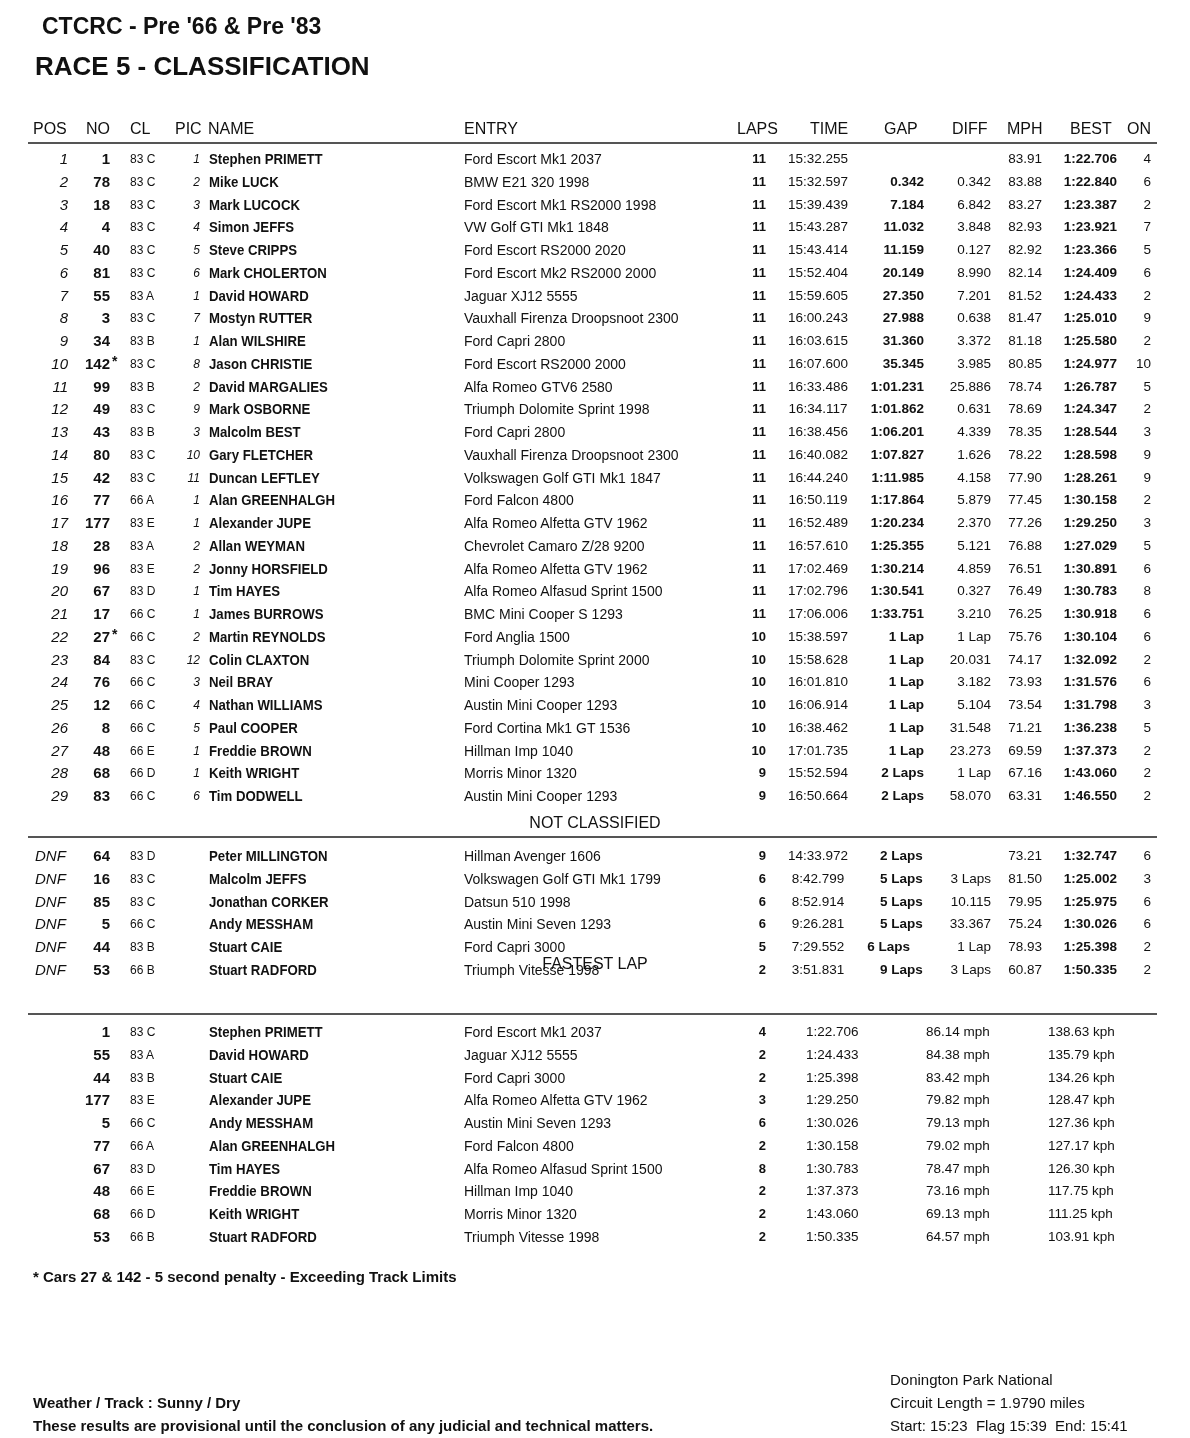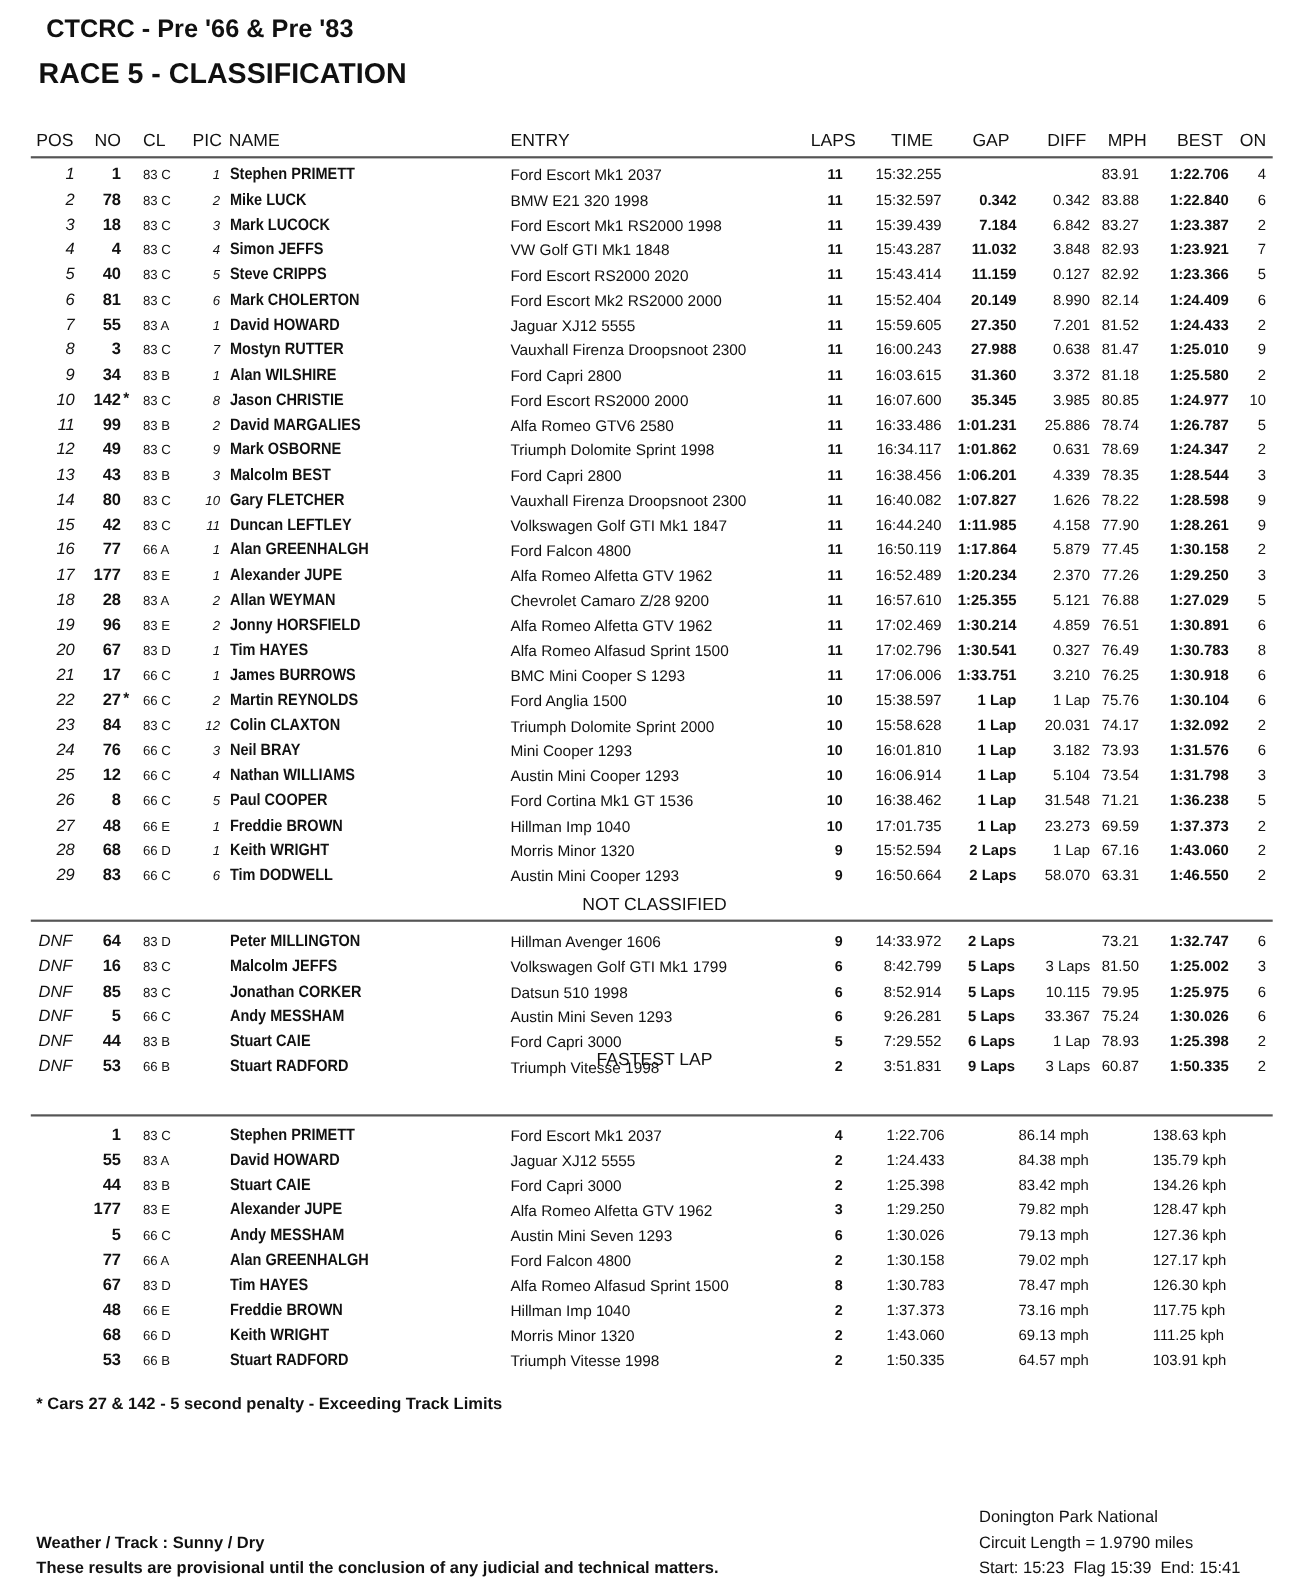--- a/index.html
+++ b/index.html
@@ -17,24 +17,24 @@
 
   .c-pos  { left: 20px;  width: 48px; text-align: right; font-style: italic; font-size: 15px; }
   .c-dnf  { left: 35px;  width: 40px; text-align: left; font-style: italic; font-size: 15px; }
   .c-no   { left: 75px;  width: 35px; text-align: right; font-weight: bold; font-size: 15px; }
   .c-pen  { left: 112px; width: 10px; font-weight: bold; font-size: 14px; top: -3px !important; }
   .c-cl   { left: 130px; width: 40px; font-size: 12px; }
   .c-pic  { left: 170px; width: 30px; text-align: right; font-style: italic; font-size: 12px; }
   .c-name { left: 209px; font-weight: bold; font-size: 15px; transform: scaleX(0.88); transform-origin: left center; }
   .c-entry{ left: 464px; font-size: 14px; }
   .c-laps { left: 730px; width: 36px; text-align: right; font-weight: bold; font-size: 13px; }
-  .c-time { left: 780px; width: 76px; text-align: right; font-size: 13.5px; }
+  .c-time { left: 780px; width: 76px; text-align: center; font-size: 13.5px; }
   .c-gap  { left: 860px; width: 64px; text-align: right; font-weight: bold; font-size: 13.5px; }
   .c-diff { left: 930px; width: 61px; text-align: right; font-size: 13.5px; }
-  .c-mph  { left: 995px; width: 47px; text-align: center; font-size: 13.5px; }
+  .c-mph  { left: 995px; width: 47px; text-align: right; font-size: 13.5px; }
   .c-best { left: 1050px; width: 67px; text-align: right; font-weight: bold; font-size: 13.5px; }
   .c-on   { left: 1120px; width: 31px; text-align: right; font-size: 13.5px; }
 
   .f-laps { left: 730px; width: 36px; text-align: right; font-weight: bold; font-size: 13px; }
   .f-time { left: 806px; width: 80px; font-size: 13.5px; }
   .f-mph  { left: 926px; width: 80px; font-size: 13.5px; }
   .f-kph  { left: 1048px; width: 80px; font-size: 13.5px; }
 
   .section { position: absolute; left: 0; width: 1190px; text-align: center; font-size: 16px; }
   .note { position: absolute; left: 33px; font-size: 15px; font-weight: bold; text-align: center; }
@@ -591,21 +591,21 @@
       <span class="c-on">6</span>
     </div>
     <div class="row" style="top:936px">
       <span class="c-dnf">DNF</span>
       <span class="c-no">44</span>
       <span class="c-cl">83 B</span>
       <span class="c-name">Stuart CAIE</span>
       <span class="c-entry">Ford Capri 3000</span>
       <span class="c-laps">5</span>
       <span class="c-time">7:29.552</span>
-      <span class="c-gap" style="text-align:left;left:880px;">6 Laps</span>
+      <span class="c-gap" style="text-align:right;left:846px;">6 Laps</span>
       <span class="c-diff">1 Lap</span>
       <span class="c-mph">78.93</span>
       <span class="c-best">1:25.398</span>
       <span class="c-on">2</span>
     </div>
     <div class="row" style="top:958.75px">
       <span class="c-dnf">DNF</span>
       <span class="c-no">53</span>
       <span class="c-cl">66 B</span>
       <span class="c-name">Stuart RADFORD</span>

